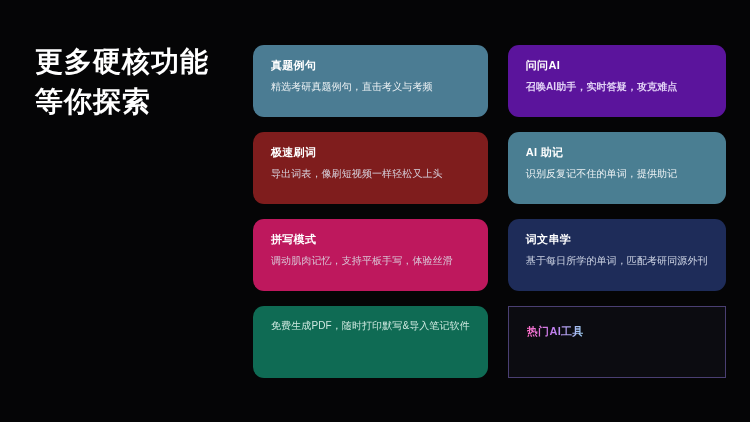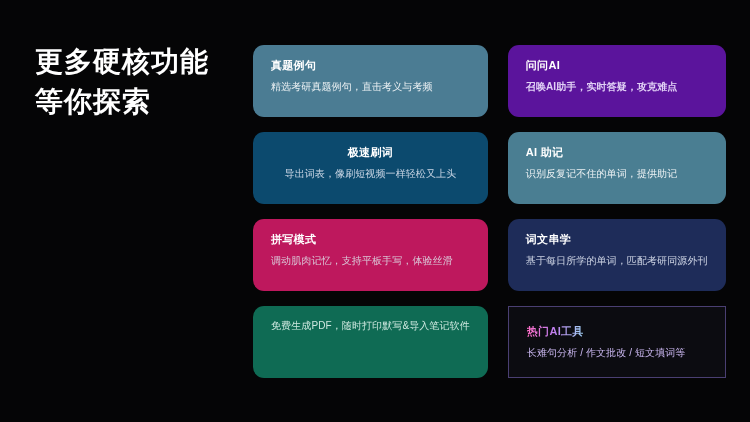--- a/index.html
+++ b/index.html
@@ -79,21 +79,21 @@
     font-size: 10px;
     color: rgba(255,255,255,0.88);
     line-height: 1.2;
     letter-spacing: 0.1px;
     white-space: nowrap;
   }
 
   
   .c-steel      { background: #4b7c93; }
   .c-steel .card-desc { color: rgba(255,255,255,0.9); }
-  .c-navy       { background: #0c4a6e; text-align: center; }
+  .c-navy       { background: #7f1d1d; }
   .c-navy .card-desc  { color: rgba(226,232,245,0.88); }
   .c-slate      { background: #be185d; }
   .c-slate .card-desc { color: rgba(222,228,235,0.85); }
   .c-green      { background: #0f6b54; }
   .c-green .card-desc { color: rgba(226,245,238,0.9); }
   .c-purple     { background: #5b149c; }
   .c-purple .card-desc{ color: rgba(240,228,255,0.9); font-weight: bold; }
   .c-teal       { background: #4a7e92; }
   .c-teal .card-desc  { color: rgba(255,255,255,0.9); }
   .c-navy2      { background: #1e2c59; }
@@ -163,19 +163,18 @@
         <div class="card-desc">识别反复记不住的单词，提供助记</div>
       </div>
 
       <div class="card c-navy2">
         <div class="card-title">词文串学</div>
         <div class="card-desc">基于每日所学的单词，匹配考研同源外刊</div>
       </div>
 
       <div class="card c-outline">
         <div class="card-title">热门AI工具</div>
-        <div class="card-desc">长难句分析 / 作文批改 / 短文填词等</div>
       </div>
 
     </div>
 
   </div>
 </div>
 
 </body></html>

